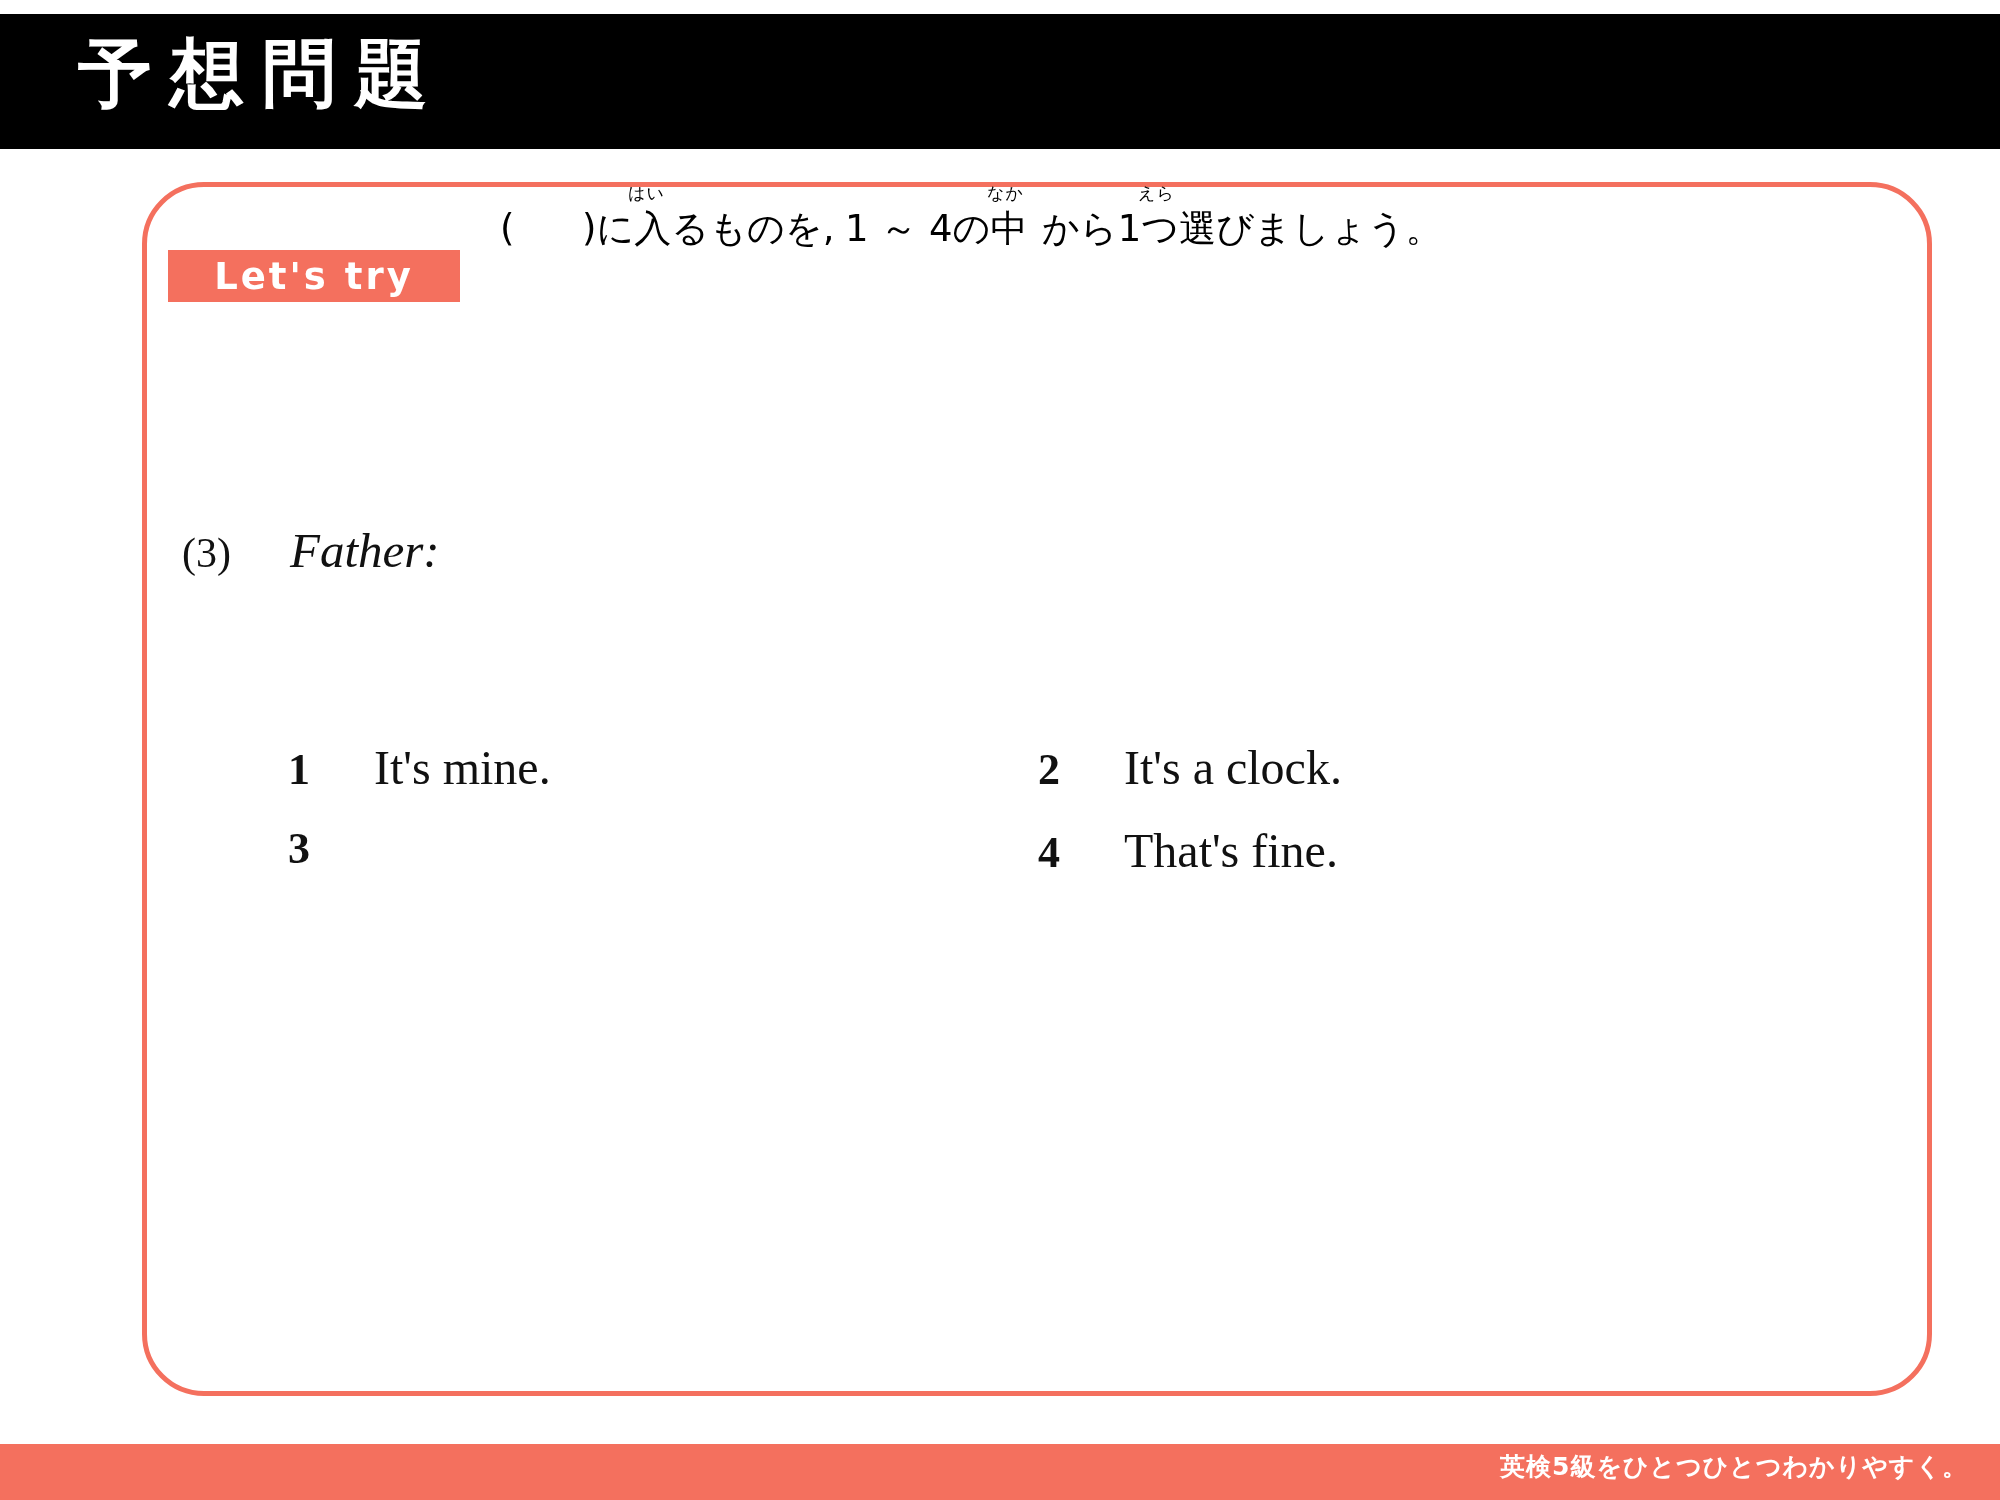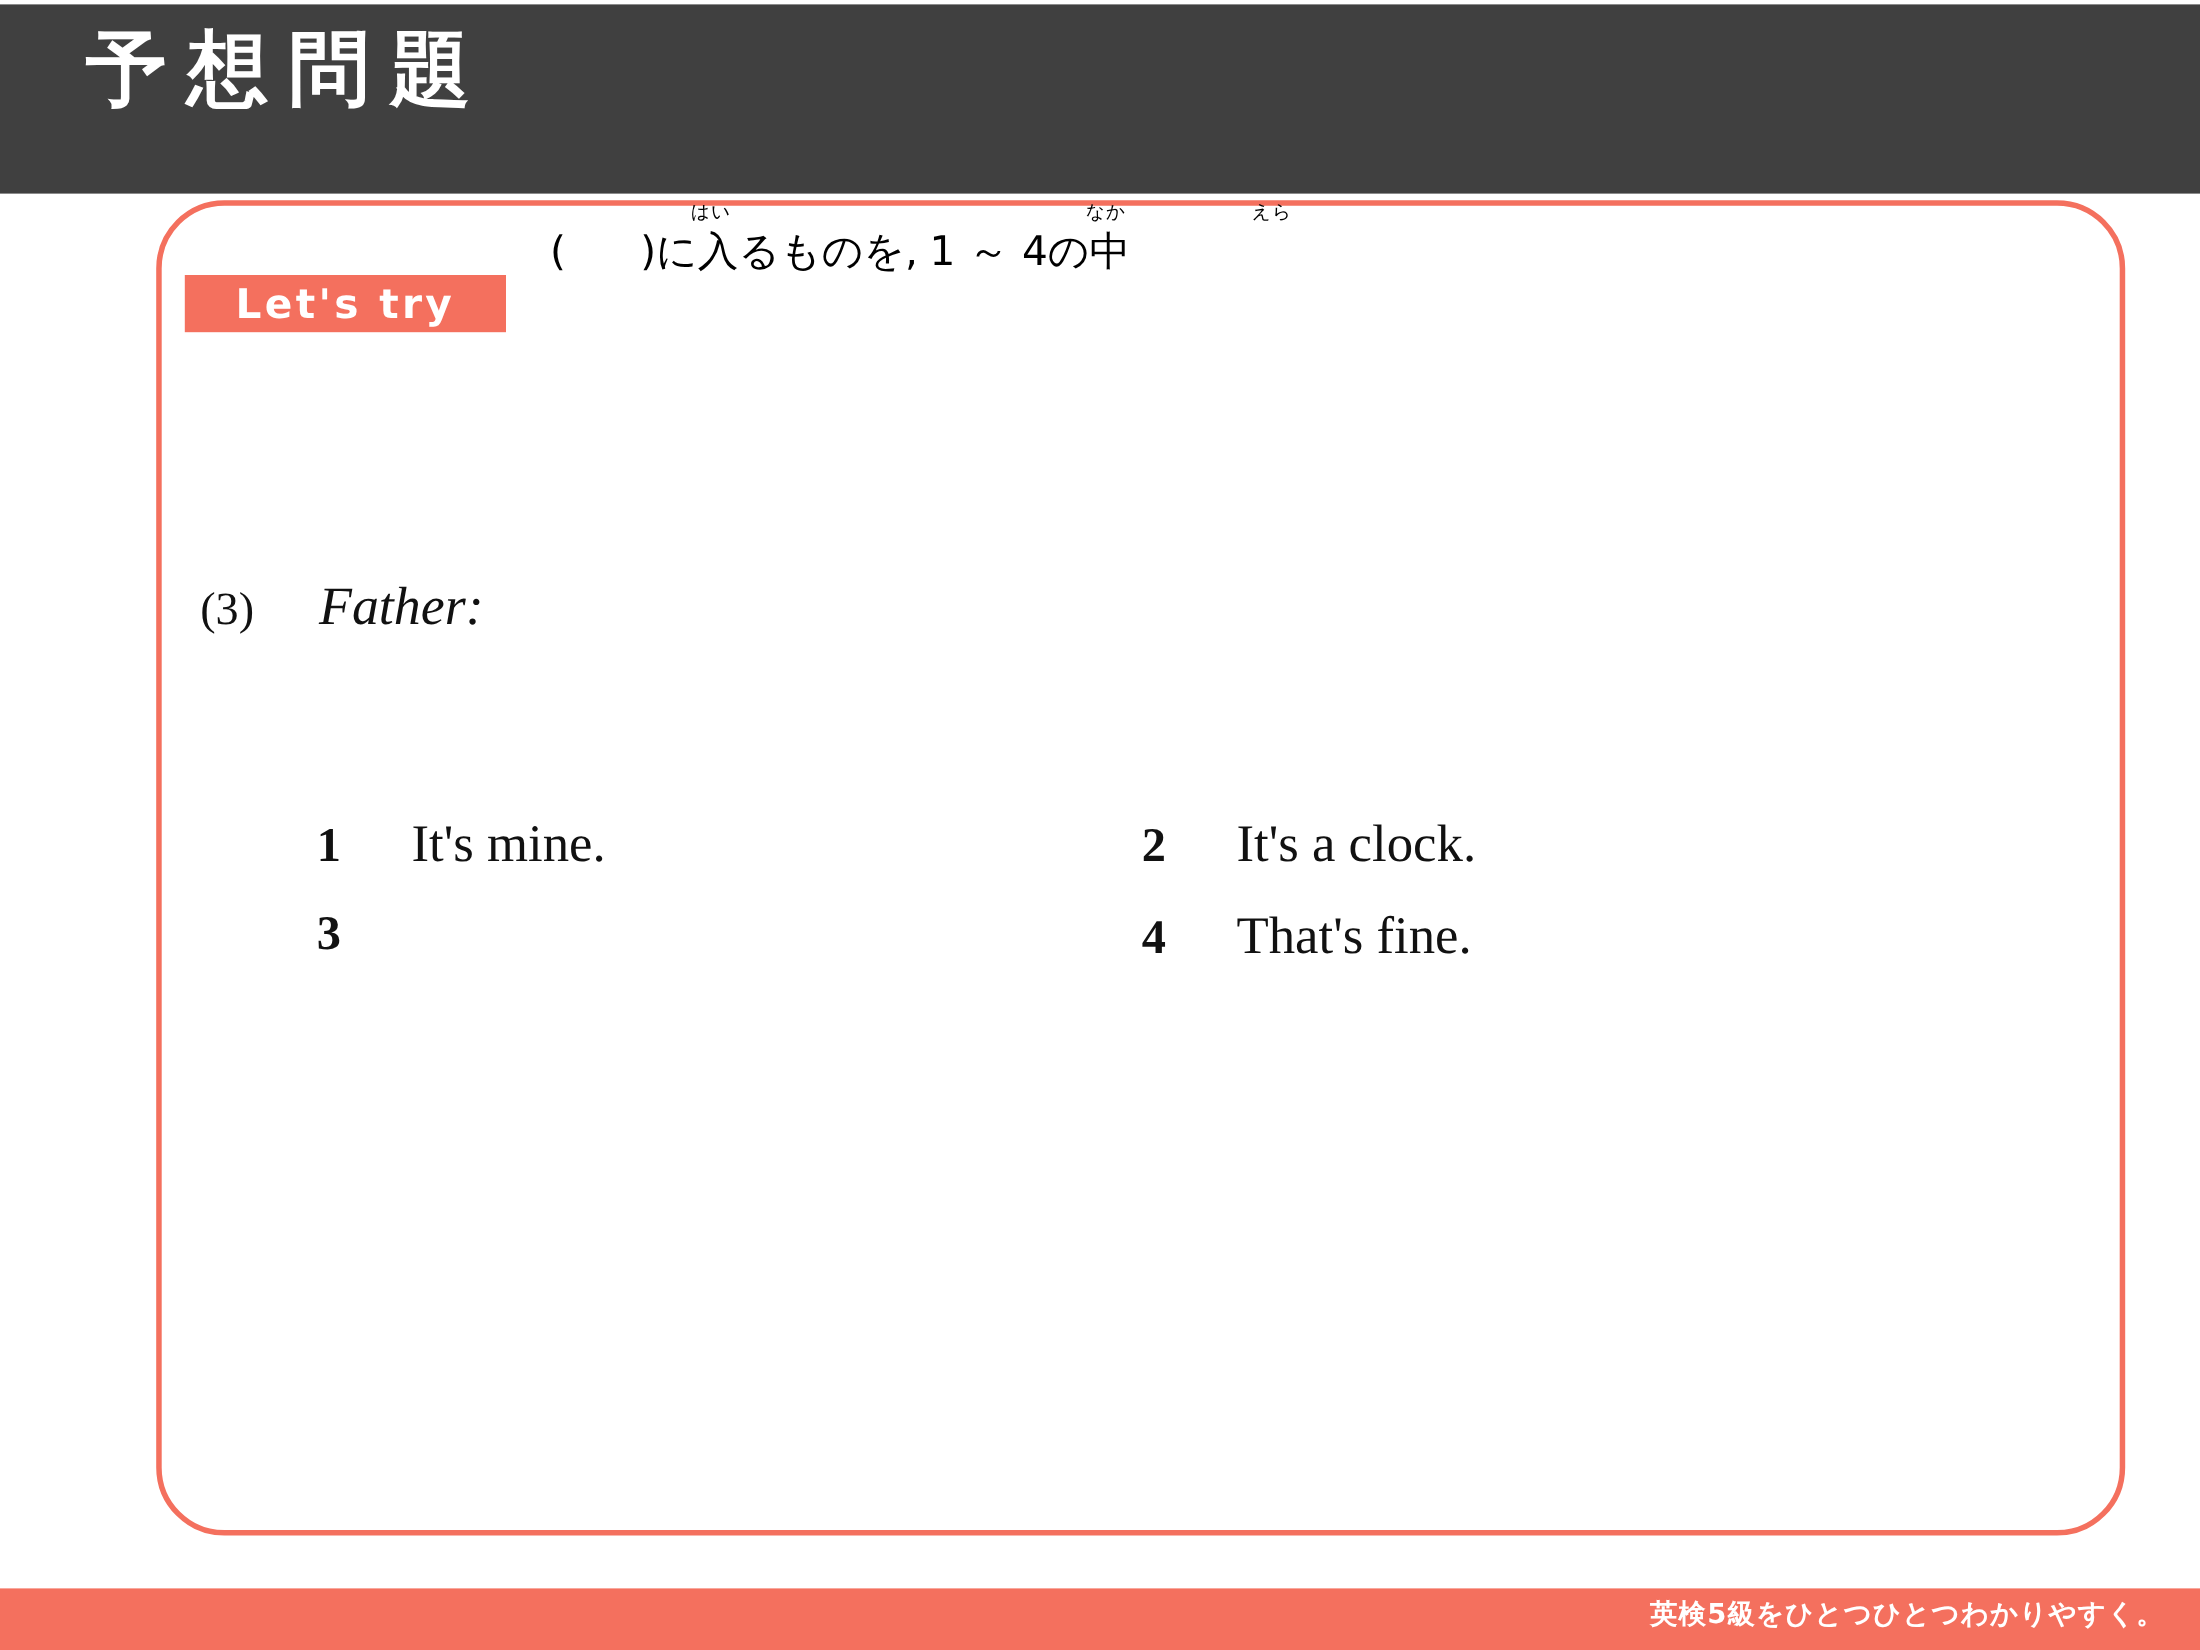--- a/index.html
+++ b/index.html
@@ -12,24 +12,24 @@
     background: #ffffff;
     font-family: "Liberation Sans", sans-serif;
     overflow: hidden;
     position: relative;
   }
 
   
   .header-bar {
     position: absolute;
     left: 0;
-    top: 4px;
+    top: 14px;
     width: 2000px;
-    height: 172px;
-    background: #404040;
+    height: 135px;
+    background: #000000;
   }
   .header-title {
     position: absolute;
     left: 78px;
     top: 22px;
     font-size: 74px;
     line-height: 1;
     color: #ffffff;
     font-weight: 700;
     letter-spacing: 18px;
@@ -205,20 +205,21 @@
 <div class="lets-try">Let's try</div>
 
 <div class="instructions">
   <div class="jp-instruction">
     <span class="jp-seg" style="left:0px;">(</span>
     <span class="furigana" style="left:128px; top:-14px;">はい</span>
     <span class="jp-seg" style="left:82px;">)に入るものを,</span>
     <span class="furigana" style="left:487px; top:-14px;">なか</span>
     <span class="jp-seg" style="left:345px;">1 ～ 4の中</span>
     <span class="furigana" style="left:638px; top:-14px;">えら</span>
+    <span class="jp-seg" style="left:542px;">から1つ選びましょう。</span>
   </div>
 </div>
 
 <div class="question-block">
   <div class="q-line">
     <span class="q-number">(3)</span>
     <span class="speaker">Father:</span>
   </div>
 </div>
 

